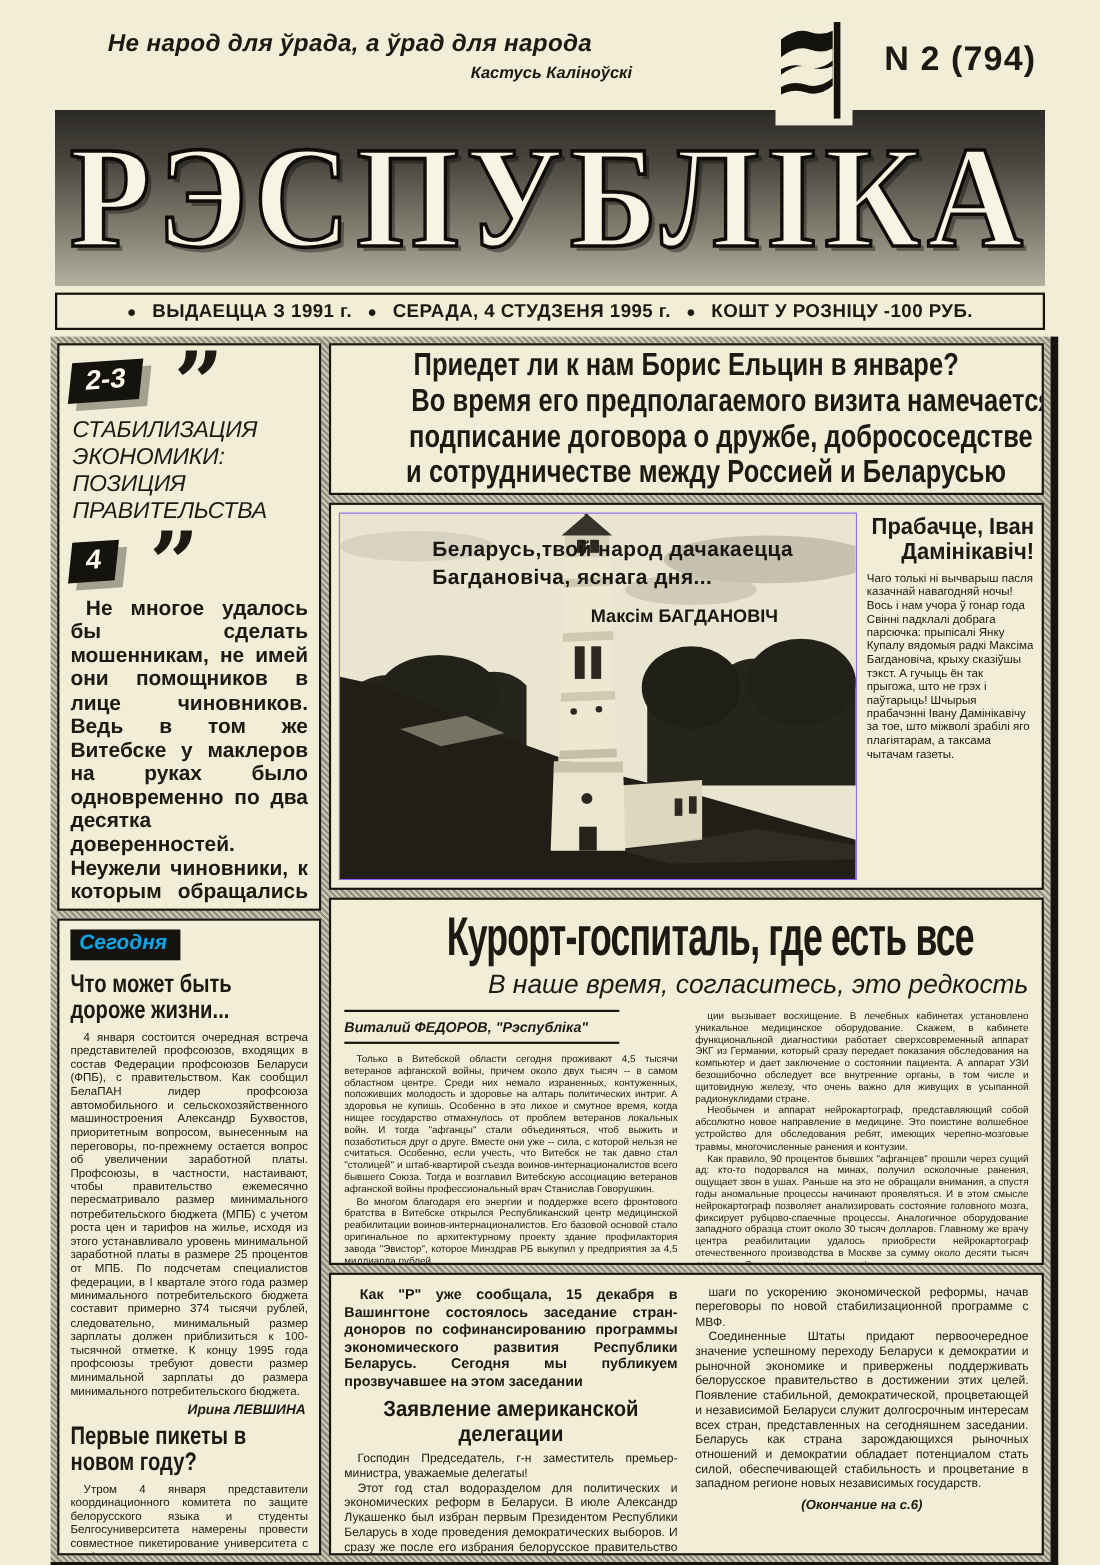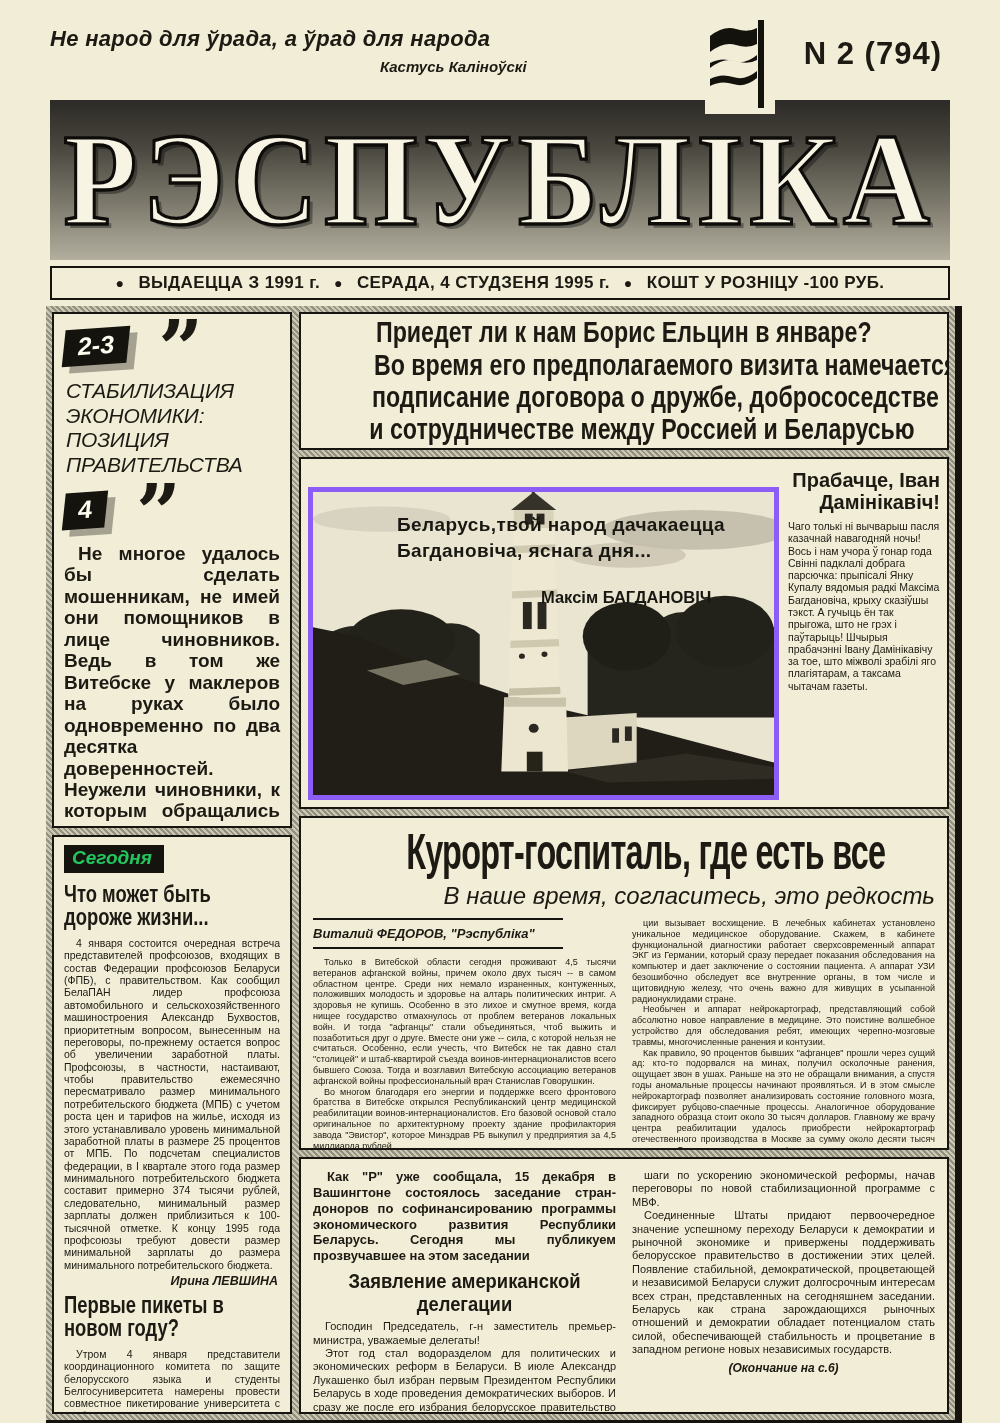--- a/index.html
+++ b/index.html
@@ -4,21 +4,21 @@
 <style>
   html,body { margin:0; padding:0; }
   body {
     width:1000px; height:1423px;
     background:#f1edd7;
     font-family:"Liberation Sans", sans-serif;
     color:#1c1a12;
     position:relative; overflow:hidden;
   }
   
-  .top-header { position:relative; padding:26px 50px 0 50px; height:74px; }
+  .top-header { position:relative; padding:26px 50px 0 50px; height:74px;margin-left:48px; }
   .motto { font-size:22px; font-weight:bold; font-style:italic; letter-spacing:0.3px; }
   .motto-author { font-size:15px; font-weight:bold; font-style:italic; margin:6px 0 0 330px; }
   .issue-no { position:absolute; right:58px; top:36px; font-size:31px; font-weight:bold; letter-spacing:1px; }
   .flag-wrap { position:absolute; right:225px; top:18px; width:66px; height:92px; background:#f1edd7; z-index:5; padding:2px; }
   
   .masthead {
     margin:0 50px; height:160px; position:relative;
     background:linear-gradient(180deg,#2c2a26 0%,#4a473f 30%,#7d7a6d 65%,#b3af9f 100%);
     display:flex; align-items:center; justify-content:center; overflow:visible;
   }
@@ -55,39 +55,39 @@
     transform:skewX(-10deg) rotate(-4deg);
     box-shadow:8px 7px 0 #a5a190;
   }
   .quote-glyph { font-family:"DejaVu Serif", serif; font-size:78px; font-weight:bold; line-height:0.55; margin-left:14px; }
   .teaser-display { font-size:21px; font-style:italic; line-height:1.18; margin:2px 0 14px 2px; letter-spacing:-0.2px; }
   .teaser-bold { font-size:19px; font-weight:bold; line-height:1.13; text-align:justify; margin:0 0 12px 0; }
   .teaser-bold .ind { display:inline-block; width:14px; }
   
   .today-box { flex:1; padding:8px 10px; }
   .today-label {
-    display:inline-block; background:#15130e; color:#22c55e;
+    display:inline-block; background:#15130e; color:#0ea5e9;
     font-weight:bold; font-style:italic; font-size:19px; padding:2px 12px 4px 8px; margin-bottom:8px;
   }
   .disp { display:block; width:125%; transform:scaleX(0.8); transform-origin:0 0;
           font-weight:bold; line-height:1.02; letter-spacing:0; }
   .today-title { font-size:23px; margin:2px 0 7px 0; }
   .news-body { font-size:10.5px; line-height:1.18; text-align:justify; margin:0 0 2px 0; }
   .news-body p { margin:0; text-indent:12px; }
   .author { text-align:right; font-weight:bold; font-style:italic; font-size:12.5px; margin:3px 2px 6px 0; }
   
   .lead-box { height:138px; display:flex; flex-direction:column; justify-content:center; text-align:center; padding:4px 0; }
   .lead-line { line-height:1.12; }
   .sq { display:inline-block; transform:scaleX(0.8); white-space:nowrap; font-weight:bold; }
   .lead-line .sq { font-size:29px; letter-spacing:0; }
   
   .photo-box { height:352px; padding:7px; display:flex; gap:9px; }
-  .photo-frame { position:relative; flex:1; border:5px solid #8b5cf6; overflow:hidden;margin-top:21px; }
+  .photo-frame { position:relative; flex:1; border:1px solid #8b5cf6; overflow:hidden; }
   .photo-cap { position:absolute; left:84px; top:20px; font-weight:bold; font-size:19px; line-height:1.35; letter-spacing:0.4px; color:#191711; }
-  .photo-author { position:absolute; left:228px; top:96px; font-weight:bold; font-size:16.5px; color:#191711; }
+  .photo-author { position:absolute; left:228px; top:84px; font-weight:bold; font-size:16.5px; color:#191711; }
   .apology { width:152px; padding-top:2px; }
   .apology-title { font-size:20px; font-weight:bold; line-height:1.05; text-align:right; margin:2px 0 8px 0; transform:scaleY(1.05); }
   .apology-body { font-size:10.5px; line-height:1.17; text-align:left; }
   
   .resort-box { height:334px; padding:6px 12px; }
   .resort-title { text-align:left; margin:2px 0 0 0; }
   .resort-title .sq { font-size:45px; transform:scaleX(0.72) scaleY(1.1); letter-spacing:-1px; }
   .resort-sub { text-align:right; font-style:italic; font-size:24px; margin:4px 0 8px 0; }
   .twocol { display:flex; gap:16px; }
   .twocol .col { flex:1; min-width:0; }

